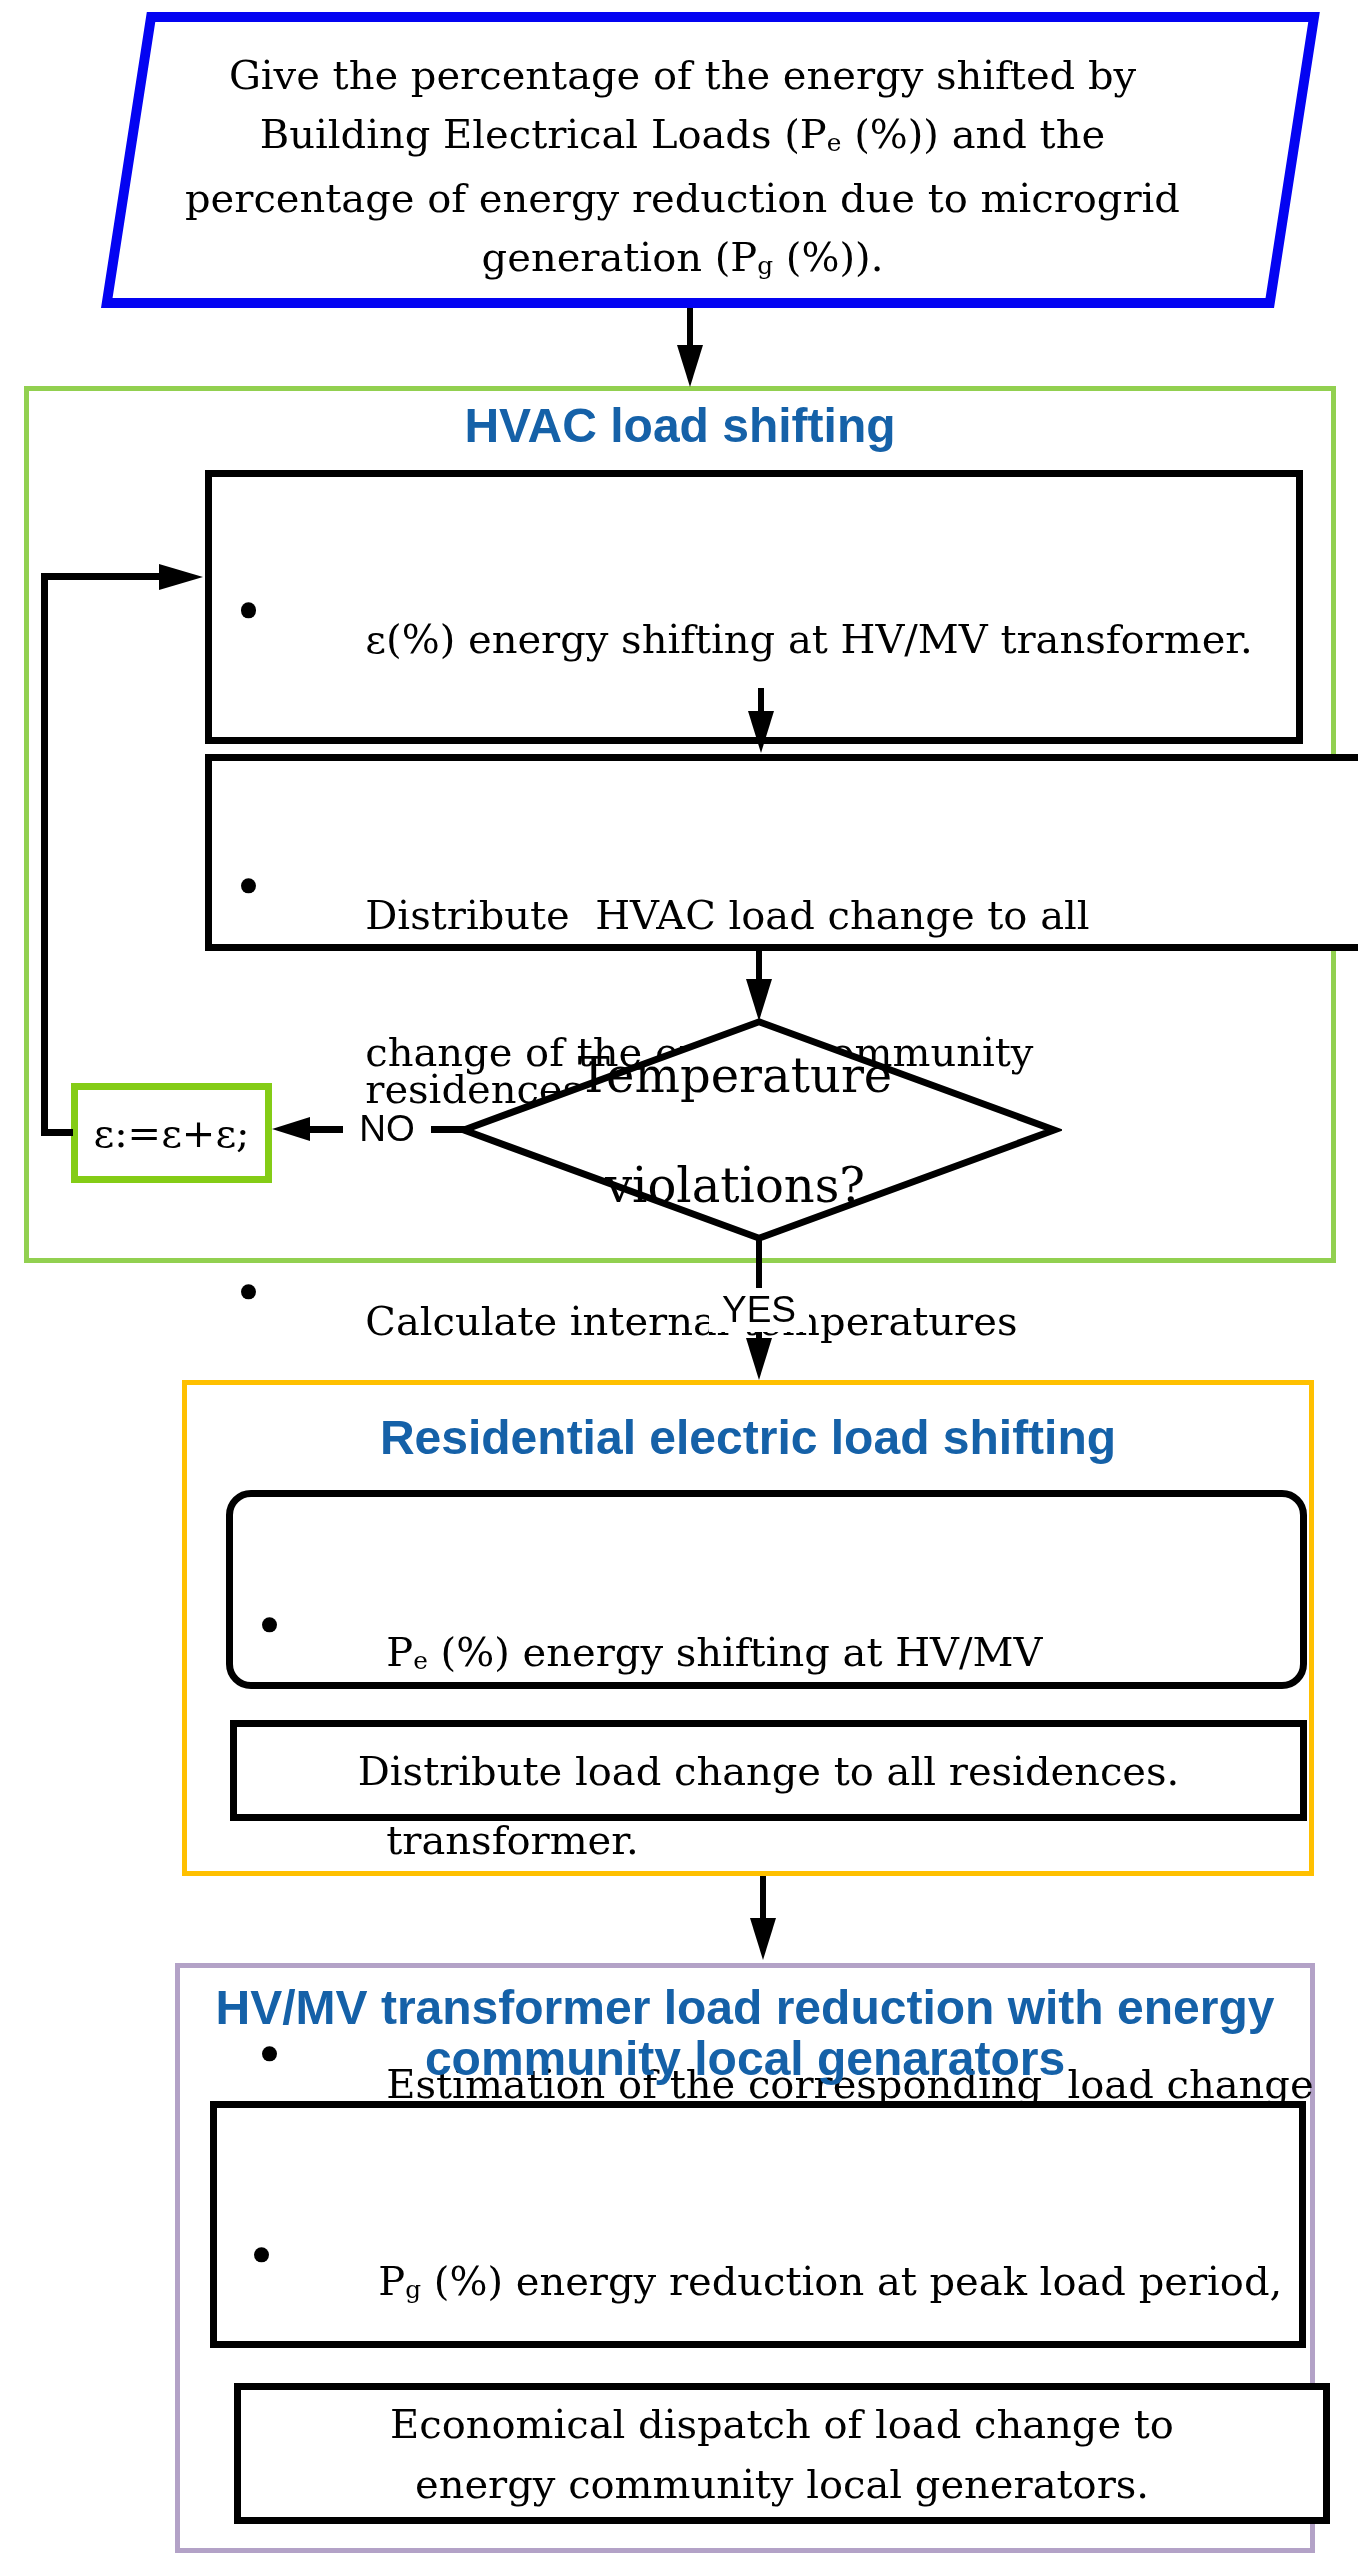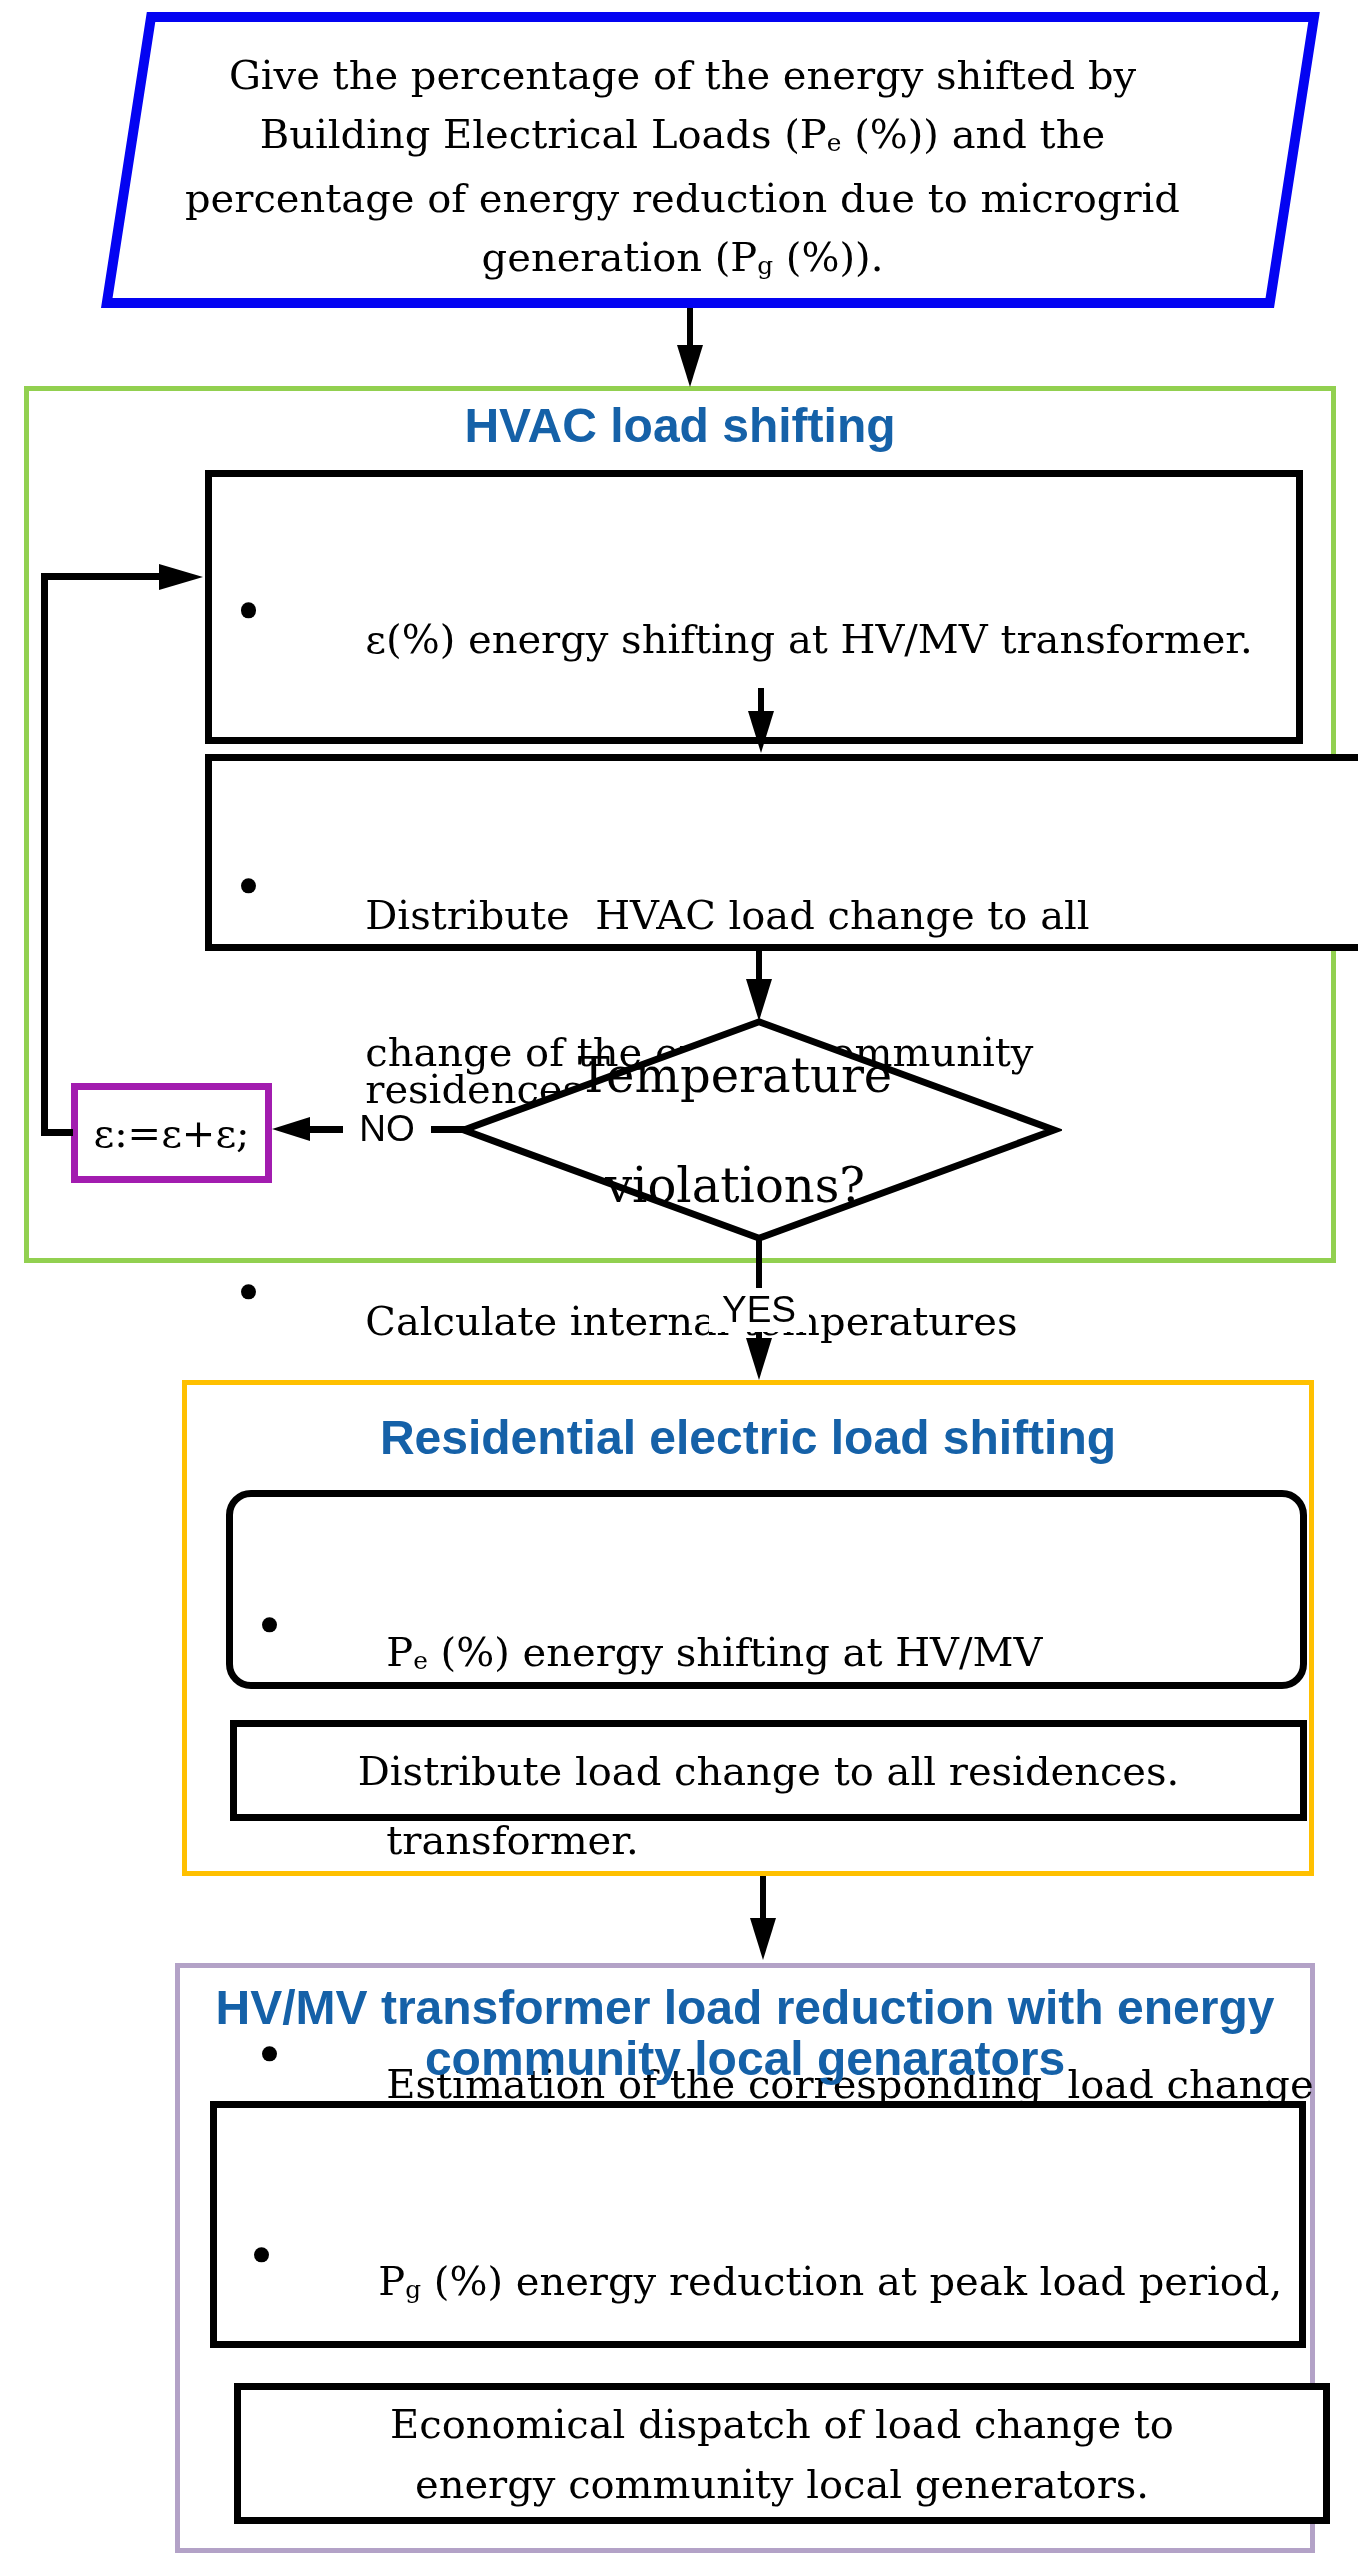--- a/index.html
+++ b/index.html
@@ -46,21 +46,21 @@
   .center-box{display:flex;flex-direction:column;align-items:center;justify-content:center;
               text-align:center;font-size:40px;}
 
   
   .diamond-svg{left:456px;top:1014px;width:606px;height:232px;z-index:5;}
   .diamond-text{left:432px;top:1014px;width:606px;height:232px;z-index:6;
                 display:flex;flex-direction:column;align-items:center;justify-content:center;
                 font-size:48px;line-height:65px;text-align:center;gap:45px;}
 
   
-  .eps-box{left:71px;top:1083px;width:201px;height:100px;border:7px solid #a21caf;z-index:5;
+  .eps-box{left:71px;top:1083px;width:201px;height:100px;border:7px solid #84cc16;z-index:5;
            display:flex;align-items:center;justify-content:center;font-size:40px;background:#fff;}
 
   
   .branch-label{position:absolute;z-index:7;background:#fff;text-align:center;
                 font-family:"Liberation Sans",sans-serif;font-size:37px;line-height:44px;}
 </style>
 </head>
 <body>
 
 <div class="page">

